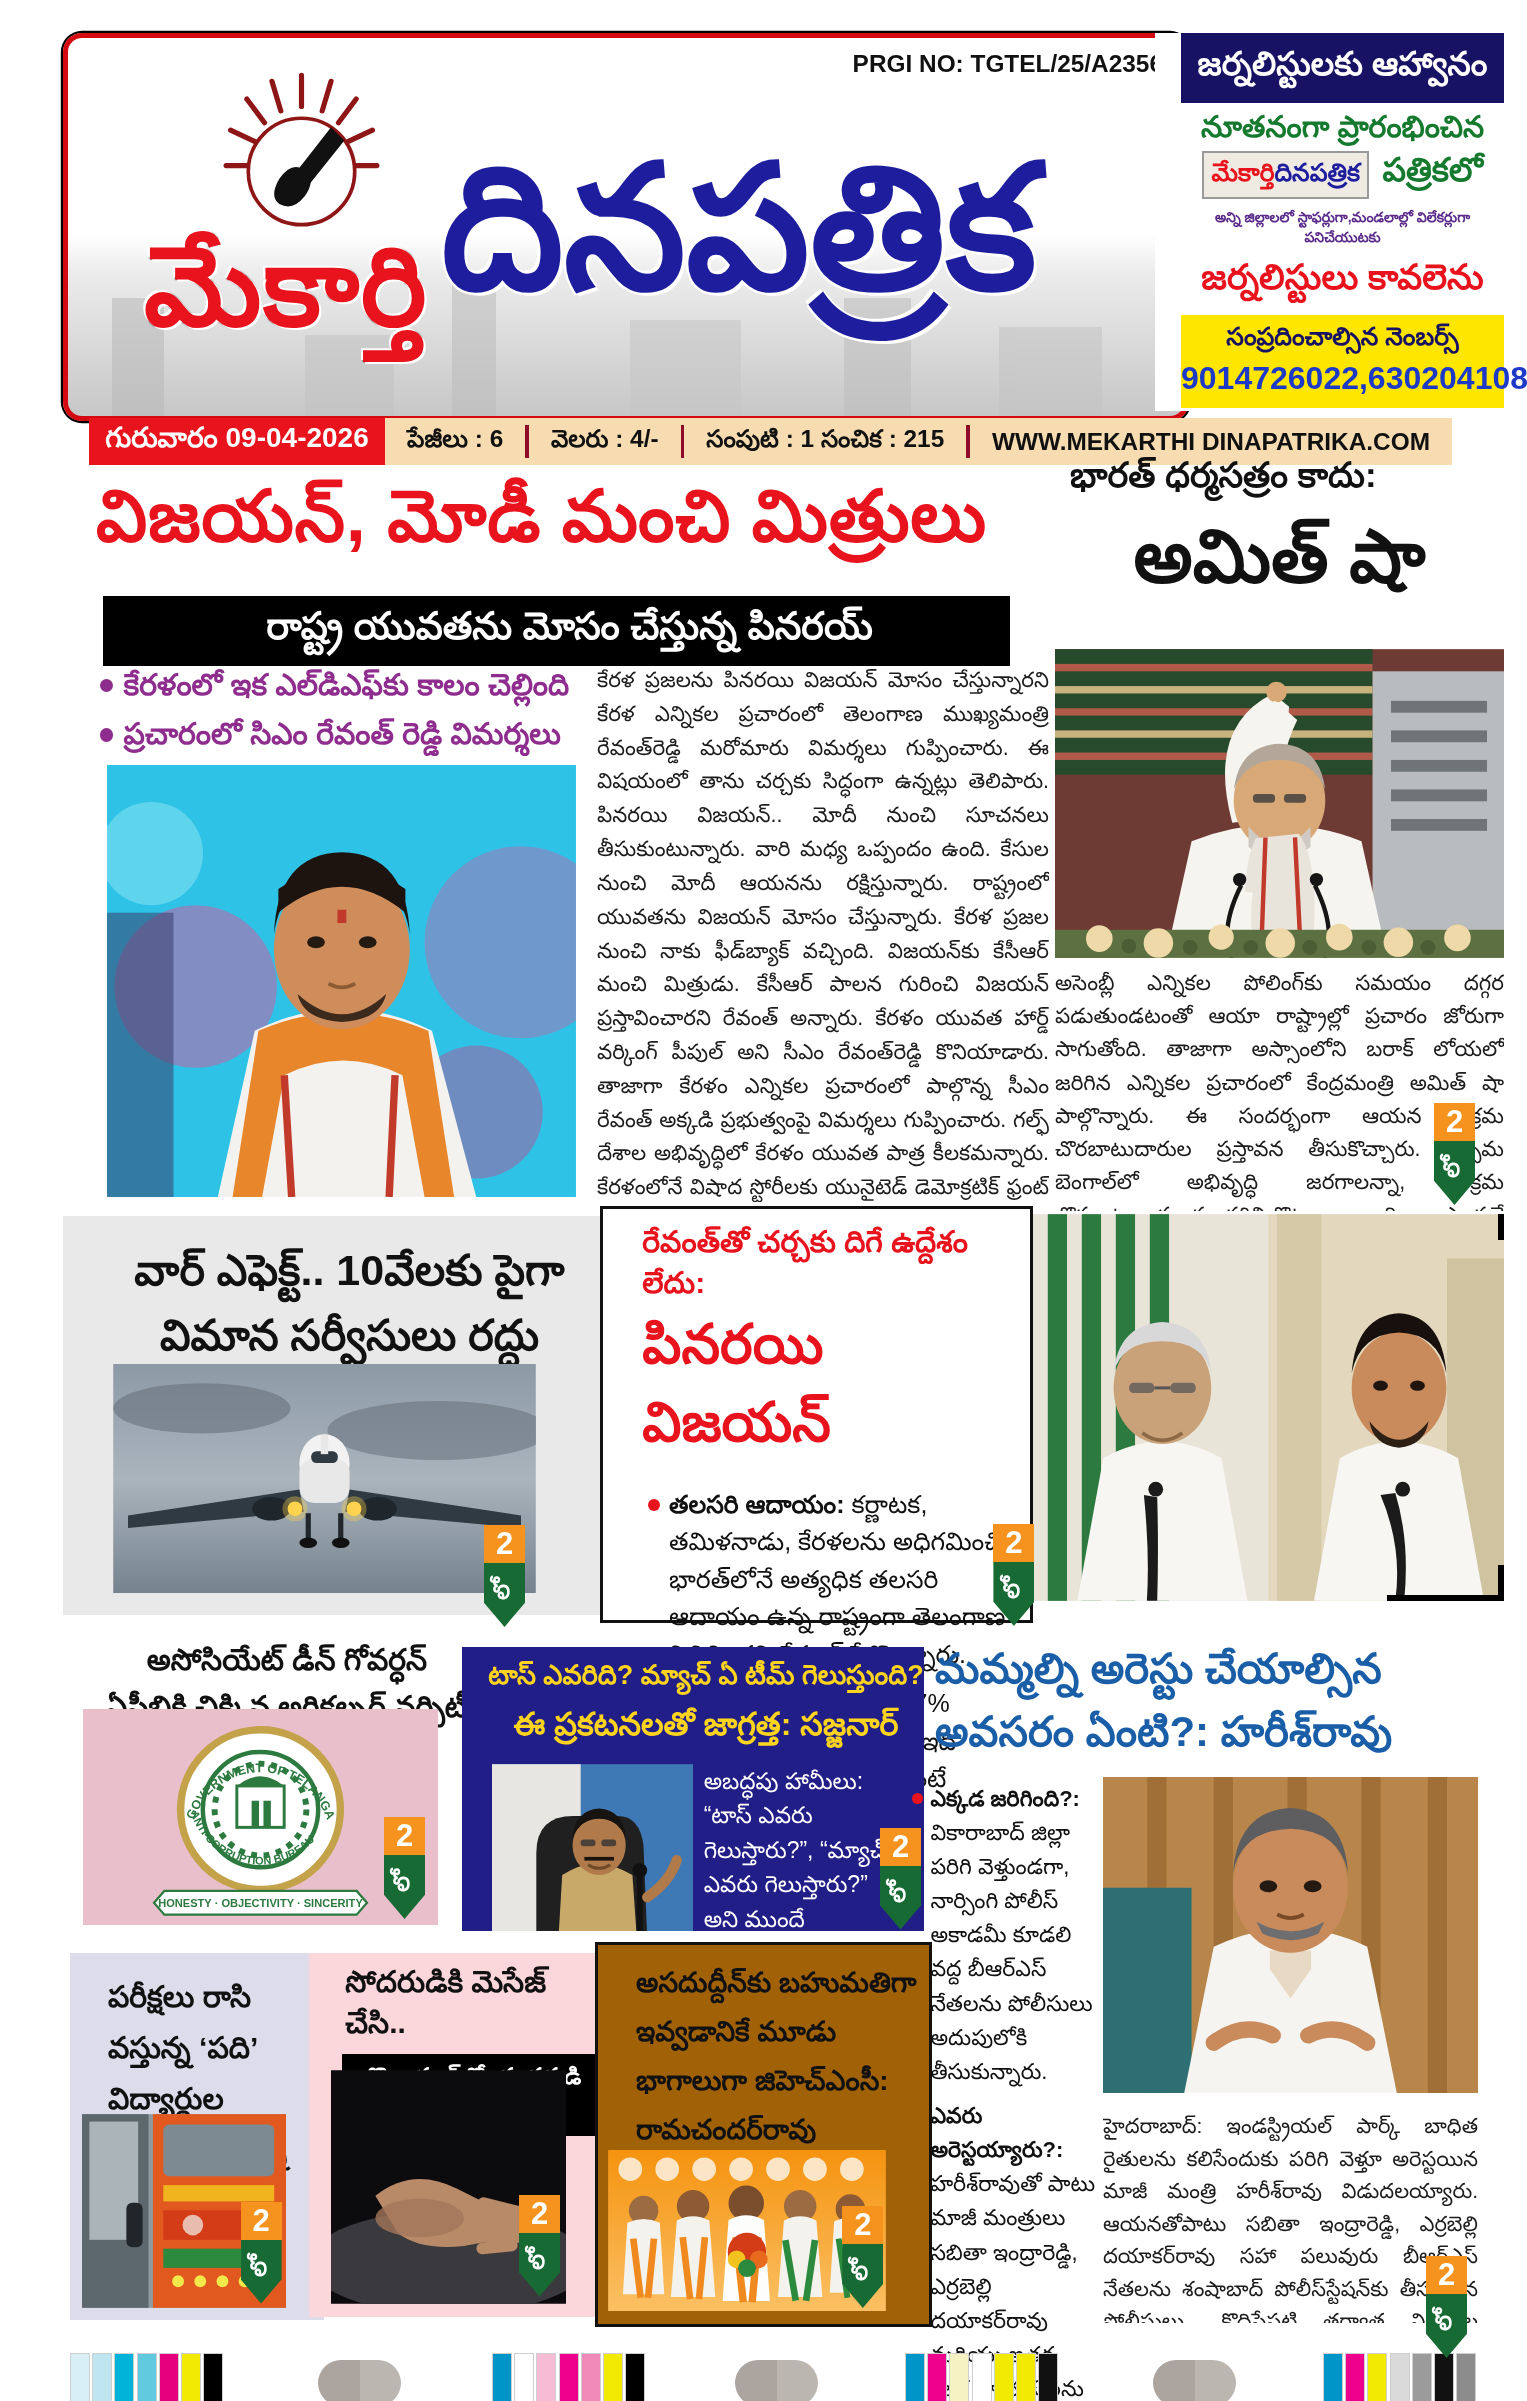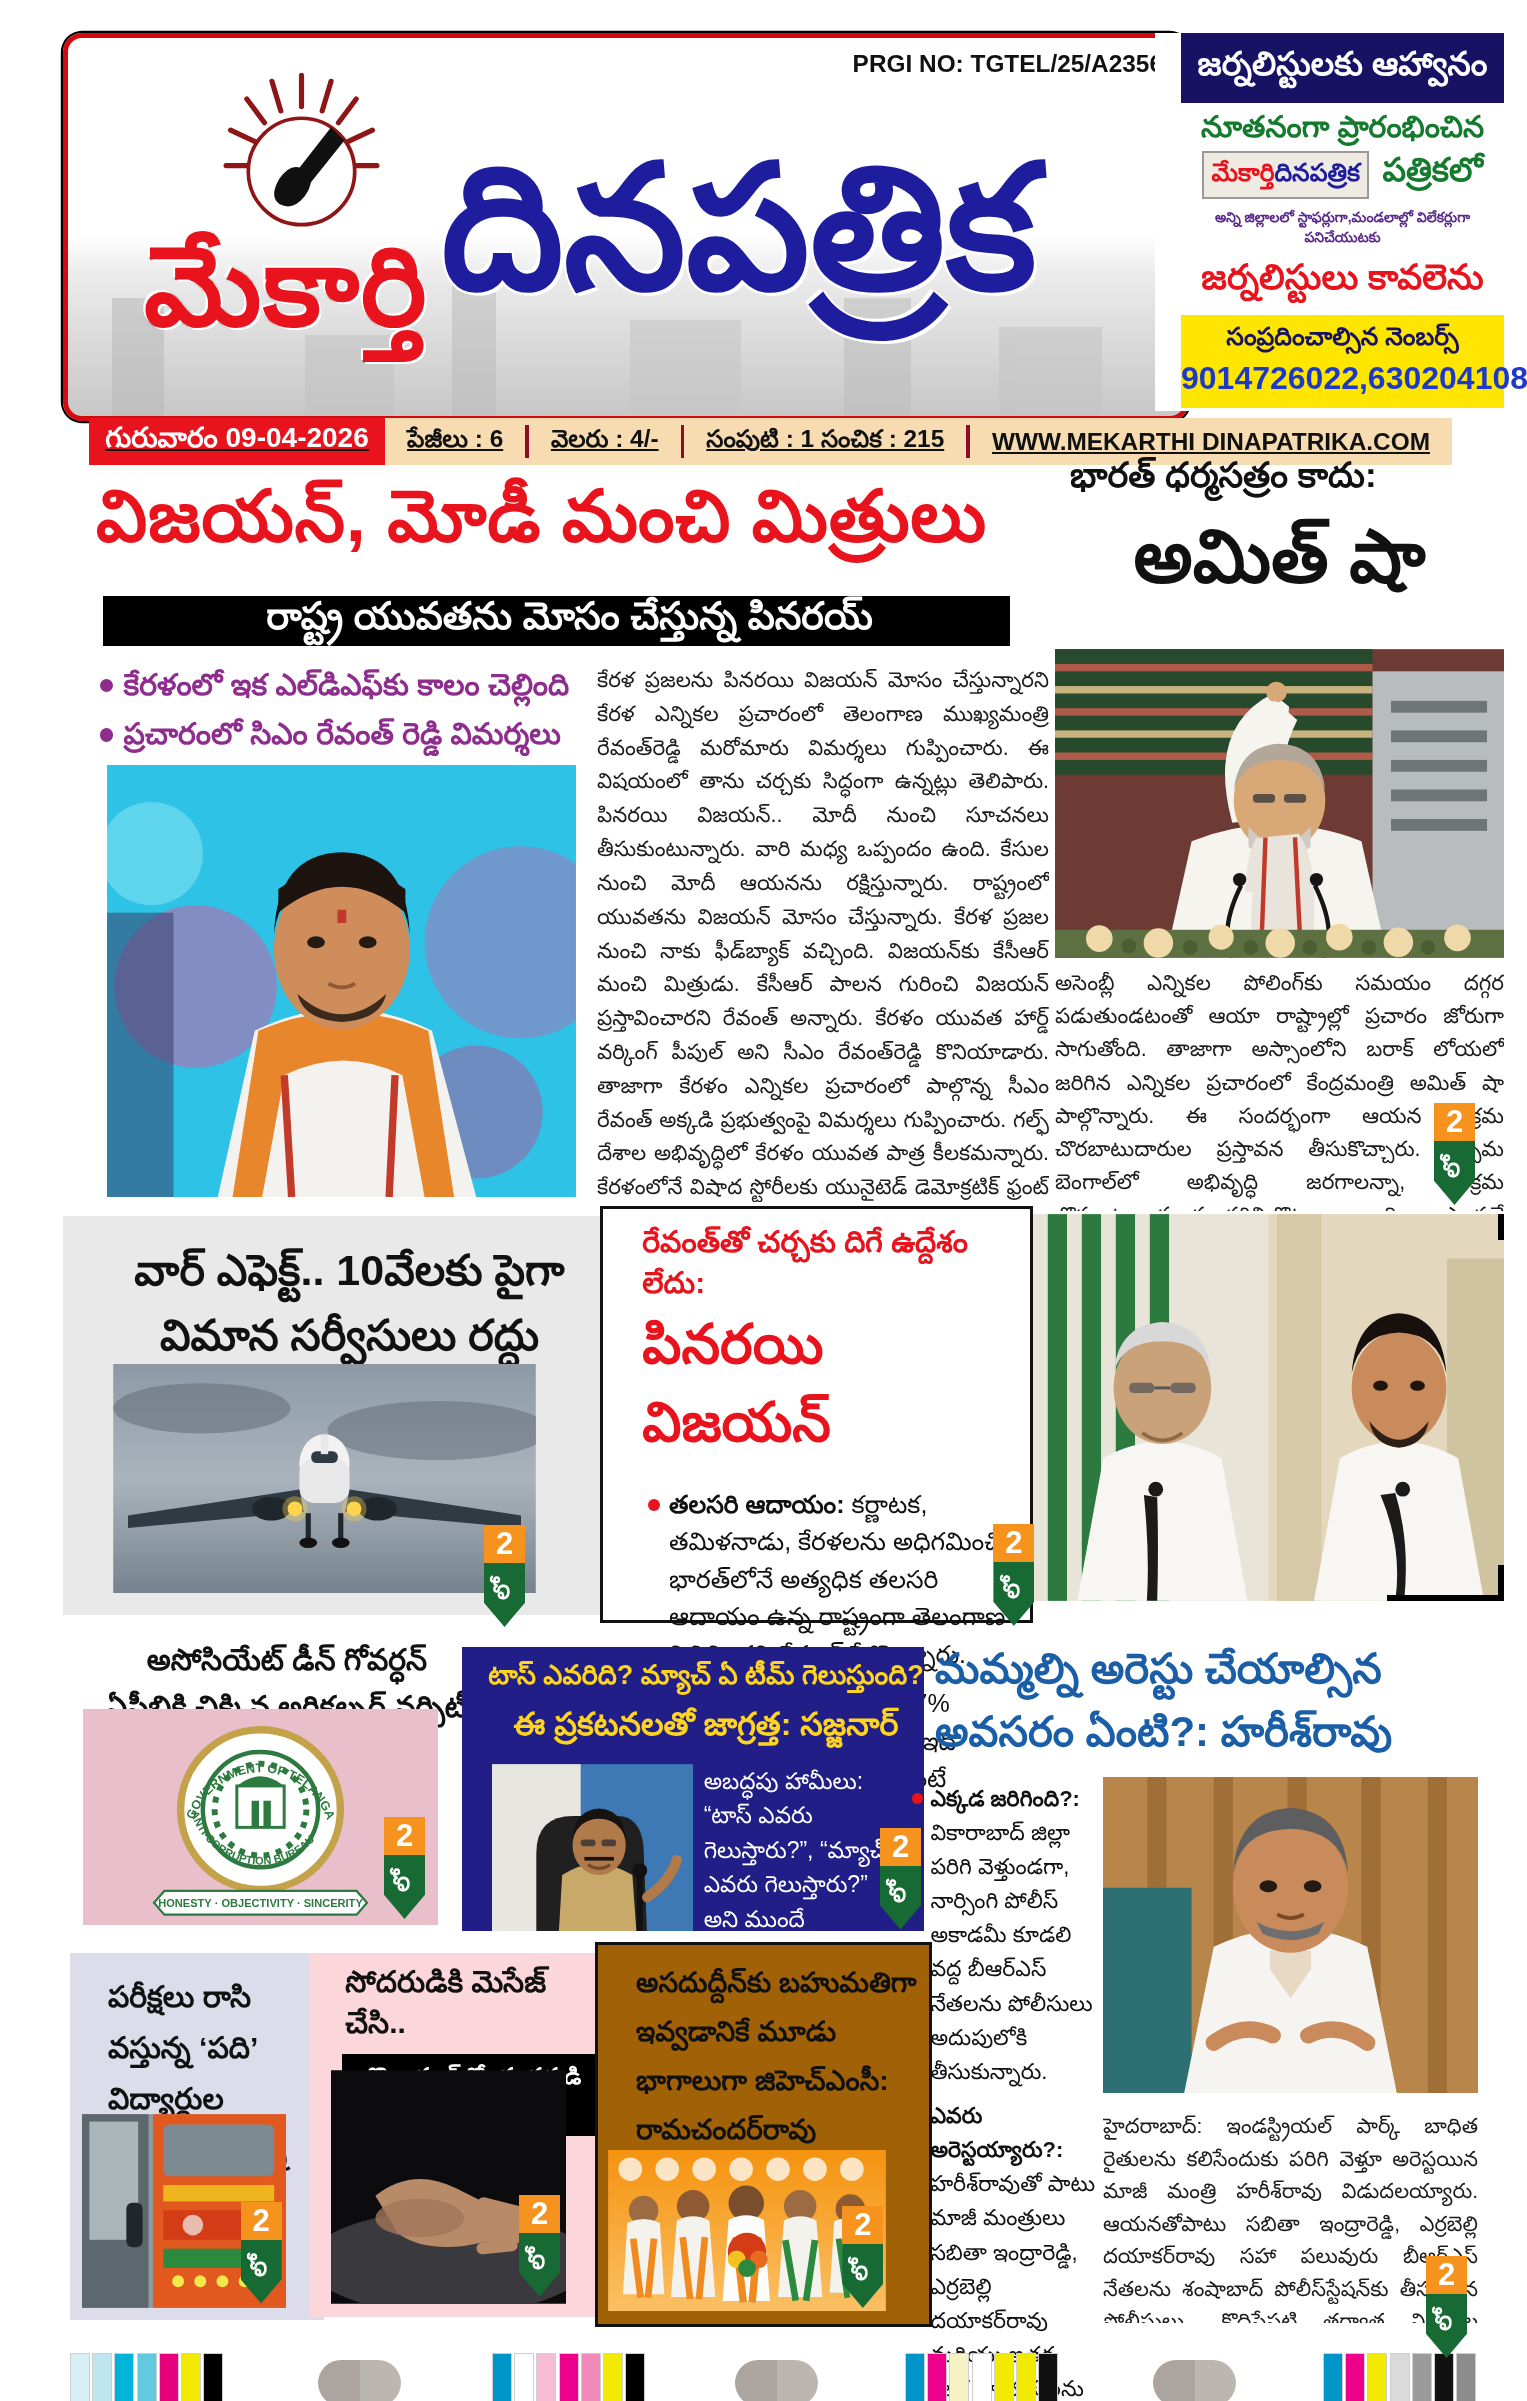--- a/index.html
+++ b/index.html
@@ -33,31 +33,31 @@
   #ad-mini-logo{border:2.2px solid #9a9a9a;background:#efeae2;padding:4.4px 7.4px;font-size:25px;font-weight:900;white-space:nowrap;}
   #ad-mini-logo .r{color:#e8131c;} #ad-mini-logo .b{color:#1d1d9e;}
   #ad-line2{color:#157a2e;font-size:33px;font-weight:900;}
   #ad-small{color:#5a2a8a;font-size:14px;font-weight:bold;margin-top:10.3px;}
   #ad-wanted{color:#e8131c;font-size:35px;font-weight:900;margin-top:7.4px;}
   #ad-yellow{background:#ffe600;margin-top:9px;padding:7.4px 0 10.3px;}
   #ad-contact{color:#181264;font-size:25px;font-weight:900;}
   #ad-phones{color:#1d39c8;font-size:32px;font-weight:900;margin-top:3px;}
 
   
-  #datebar{left:63px;top:418px;width:1235px;height:47px;display:flex;text-decoration:underline;}
+  #datebar{left:63px;top:418px;width:1235px;height:47px;display:flex;}
   #date-red{background:#e8131c;color:#fff;font-size:28px;font-weight:900;display:flex;align-items:center;
       padding:0 16.3px;white-space:nowrap;}
   #date-tan{flex:1;background:#f6dcb0;display:flex;align-items:center;gap:0;}
   .date-item{font-size:24.4px;font-weight:900;color:#111;padding:0 22px;white-space:nowrap;}
   .date-sep{width:3.7px;height:33px;background:#8e0b2a;}
 
   
   #lead-headline{left:70px;top:475px;width:928px;font-size:72px;font-weight:900;color:#e8131c;
       letter-spacing:0.7px;white-space:nowrap;}
-  #lead-subbar{left:103px;top:596px;width:881px;height:50px;background:#000;color:#fff;display:flex;
+  #lead-subbar{left:103px;top:596px;width:881px;height:70px;background:#000;color:#fff;display:flex;
       align-items:center;justify-content:center;font-size:38px;font-weight:bold;white-space:nowrap;}
   #lead-bullets{left:74px;top:667px;width:503px;color:#8e2d8e;font-size:30px;font-weight:900;}
   #lead-bullets .blt{margin-bottom:13.3px;display:flex;align-items:flex-start;line-height:1.2;}
   #lead-bullets .dot{width:13.3px;height:13.3px;border-radius:50%;background:#8e2d8e;margin:12px 10.3px 0 0;flex:0 0 13.3px;}
   #lead-body{left:571px;top:664px;width:452px;height:538px;font-size:21.4px;line-height:1.58;text-align:justify;
       color:#1c1c1c;overflow:hidden;}
   #photo-revanth{left:81px;top:765px;width:469px;height:432px;overflow:hidden;}
 
   
   #amit-head{left:1029px;top:455px;width:449px;text-align:center;}

